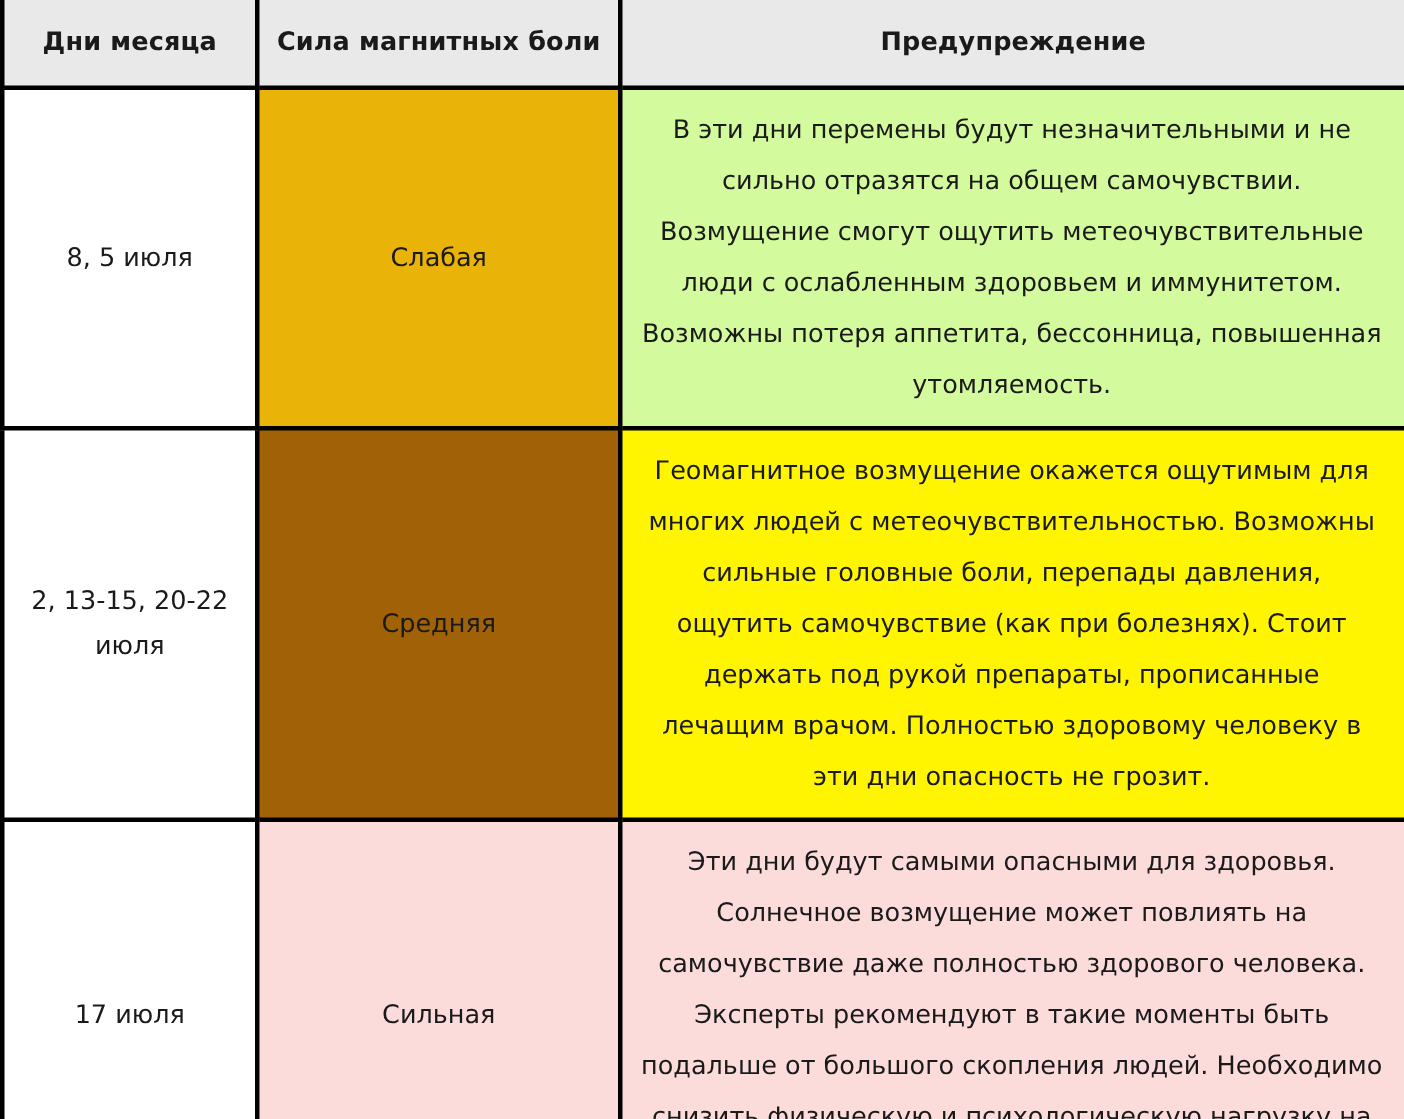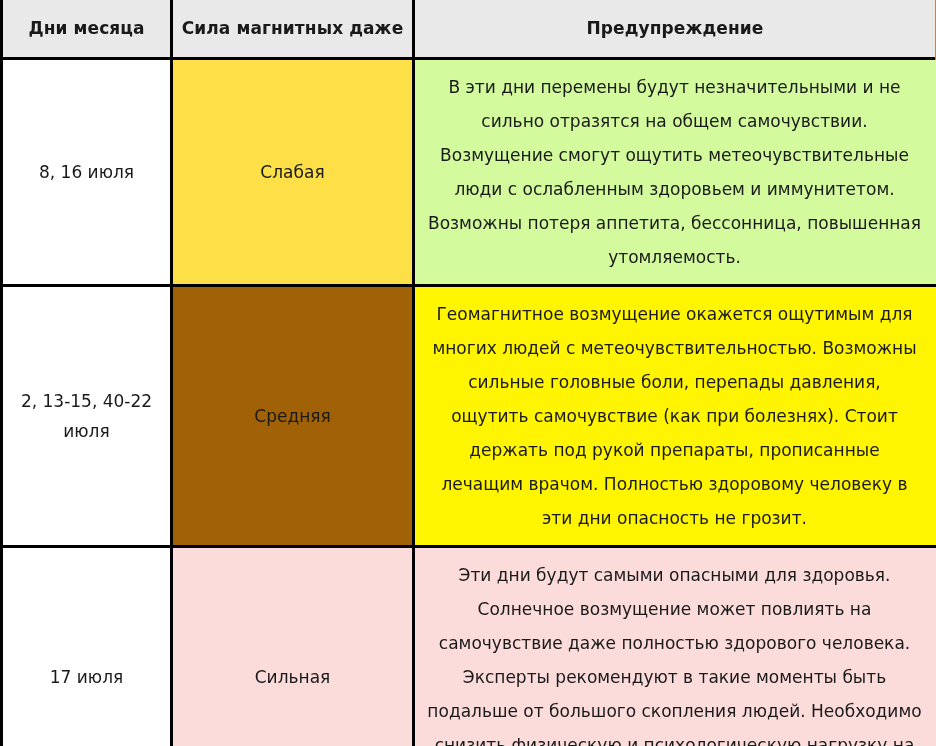--- a/index.html
+++ b/index.html
@@ -35,21 +35,21 @@
     font-size: 17px;
     font-weight: bold;
     text-align: center;
     vertical-align: middle;
     padding: 14px 8px;
     border-right: 3px solid #000000;
     border-bottom: 3px solid #000000;
     letter-spacing: 0.1px;
   }
   th.first { border-left: 3px solid #000000; }
-  th.last  { border-right: 5px solid #f97316; }
+  th.last  { border-right: 3px solid #f97316; }
 
   
   tbody td {
     border-right: 3px solid #000000;
     border-bottom: 3px solid #000000;
     vertical-align: middle;
     font-size: 17px;
   }
   tbody td.first { border-left: 3px solid #000000; }
 
@@ -66,21 +66,21 @@
     line-height: 30px;
   }
 
   td.cell-warning {
     text-align: center;
     padding: 10px 14px 10px 12px;
     line-height: 34px;
   }
 
   
-  .sev-weak   { background: #fde047; }
+  .sev-weak   { background: #eab308; }
   .sev-medium { background: #a16207; }
   .sev-strong { background: #fcdbdb; }
 
   tr.row-weak   td.cell-warning { background: #d3fa9c; }
   tr.row-medium td.cell-warning { background: #fff500; }
   tr.row-strong td.cell-warning { background: #fcdbdb; }
 
   
   tr.row-weak   { height: 214px; }
   tr.row-medium { height: 236px; }
@@ -94,34 +94,34 @@
 <table class="storm-table">
   <colgroup>
     <col class="c-days">
     <col class="c-power">
     <col class="c-warning">
   </colgroup>
 
   <thead>
     <tr>
       <th class="first">Дни месяца</th>
-      <th>Сила магнитных даже</th>
+      <th>Сила магнитных боли</th>
       <th class="last">Предупреждение</th>
     </tr>
   </thead>
 
   <tbody>
     <tr class="row-weak">
-      <td class="cell-days first">8, 16 июля</td>
+      <td class="cell-days first">8, 5 июля</td>
       <td class="cell-power sev-weak">Слабая</td>
       <td class="cell-warning">В эти дни перемены будут незначительными и не сильно отразятся на общем самочувствии. Возмущение смогут ощутить метеочувствительные люди с ослабленным здоровьем и иммунитетом. Возможны потеря аппетита, бессонница, повышенная утомляемость.</td>
     </tr>
 
     <tr class="row-medium">
-      <td class="cell-days first">2, 13-15, 40-22 июля</td>
+      <td class="cell-days first">2, 13-15, 20-22 июля</td>
       <td class="cell-power sev-medium">Средняя</td>
       <td class="cell-warning">Геомагнитное возмущение окажется ощутимым для многих людей с метеочувствительностью. Возможны сильные головные боли, перепады давления, ощутить самочувствие (как при болезнях). Стоит держать под рукой препараты, прописанные лечащим врачом. Полностью здоровому человеку в эти дни опасность не грозит.</td>
     </tr>
 
     <tr class="row-strong">
       <td class="cell-days first">17 июля</td>
       <td class="cell-power sev-strong">Сильная</td>
       <td class="cell-warning">Эти дни будут самыми опасными для здоровья. Солнечное возмущение может повлиять на самочувствие даже полностью здорового человека. Эксперты рекомендуют в такие моменты быть подальше от большого скопления людей. Необходимо снизить физическую и психологическую нагрузку на организм.</td>
     </tr>
   </tbody>

